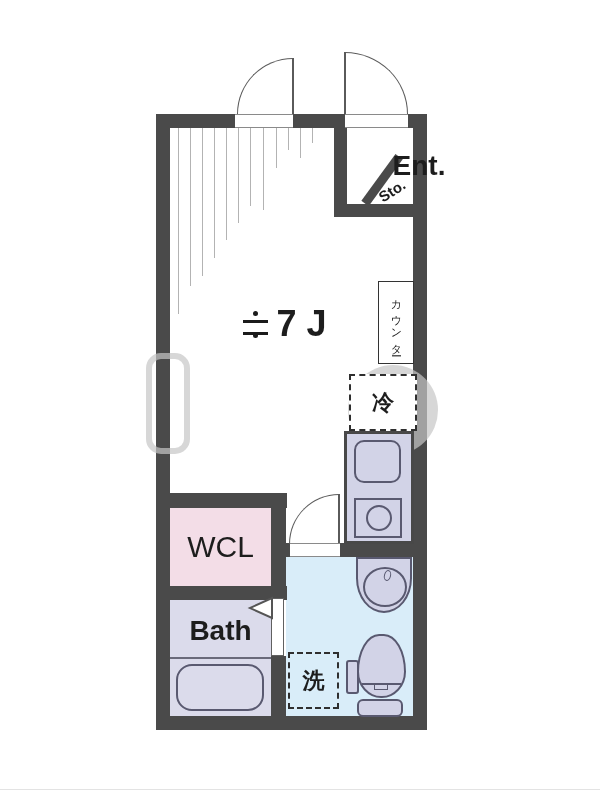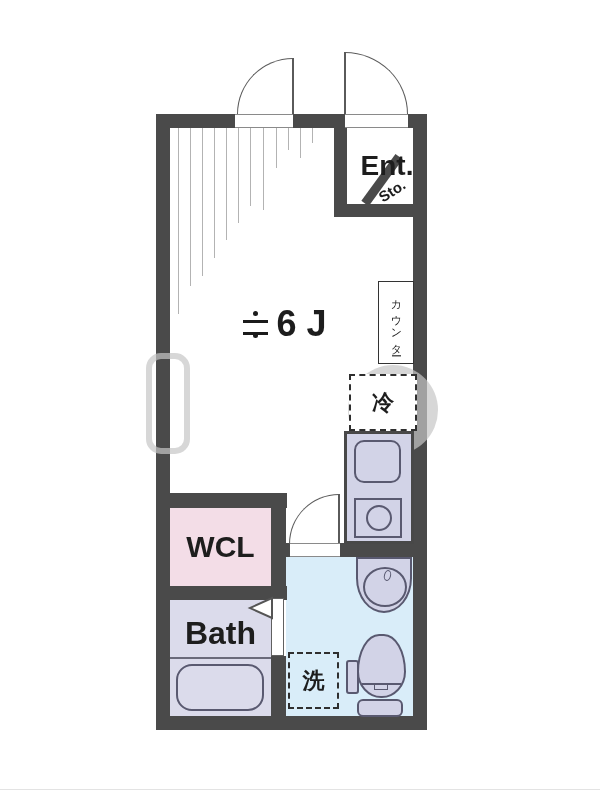--- a/index.html
+++ b/index.html
@@ -113,21 +113,21 @@
   </div>
 
   <div class="abs" style="left:170px;top:657px;width:101px;height:2px;background:#6a6a7a;z-index:5;"></div>
   <div class="fixture" style="left:176px;top:664px;width:88px;height:47px;border-radius:16px;background:#dbdbeb;"></div>
   <div class="abs" style="left:271px;top:598px;width:13px;height:58px;background:#fff;border:1.5px solid #606060;z-index:5;"></div>
   <svg class="abs" style="left:247px;top:596px;z-index:6;" width="26" height="24" viewBox="0 0 26 24">
     <polygon points="25,2 25,22 3,12" fill="#ffffff" stroke="#555555" stroke-width="2"></polygon>
   </svg>
 
   <div class="label" style="left:195px;top:303px;width:180px;font-size:36px;font-weight:600;">
-    <span class="approx"><span class="approx-bars"></span></span><span>6 J</span>
+    <span class="approx"><span class="approx-bars"></span></span><span>7 J</span>
   </div>
-  <div class="label" style="left:335px;top:150px;width:64px;font-size:28px;font-weight:600;padding-left:20px;">Ent.</div>
+  <div class="label" style="left:367px;top:150px;width:64px;font-size:28px;font-weight:600;padding-left:20px;">Ent.</div>
   <div class="label" style="left:369px;top:182px;width:46px;font-size:15px;font-weight:700;transform:rotate(-33deg);">Sto.</div>
-  <div class="label" style="left:170px;top:530px;width:101px;font-size:30px;font-weight:700;">WCL</div>
-  <div class="label" style="left:170px;top:615px;width:101px;font-size:32px;font-weight:700;">Bath</div>
+  <div class="label" style="left:170px;top:530px;width:101px;font-size:30px;font-weight:400;">WCL</div>
+  <div class="label" style="left:170px;top:615px;width:101px;font-size:28px;font-weight:700;">Bath</div>
 
   <div class="abs" style="left:0;top:789px;width:600px;height:1px;background:#e3e3e3;z-index:1;"></div>
 </div>
 
 </body></html>

